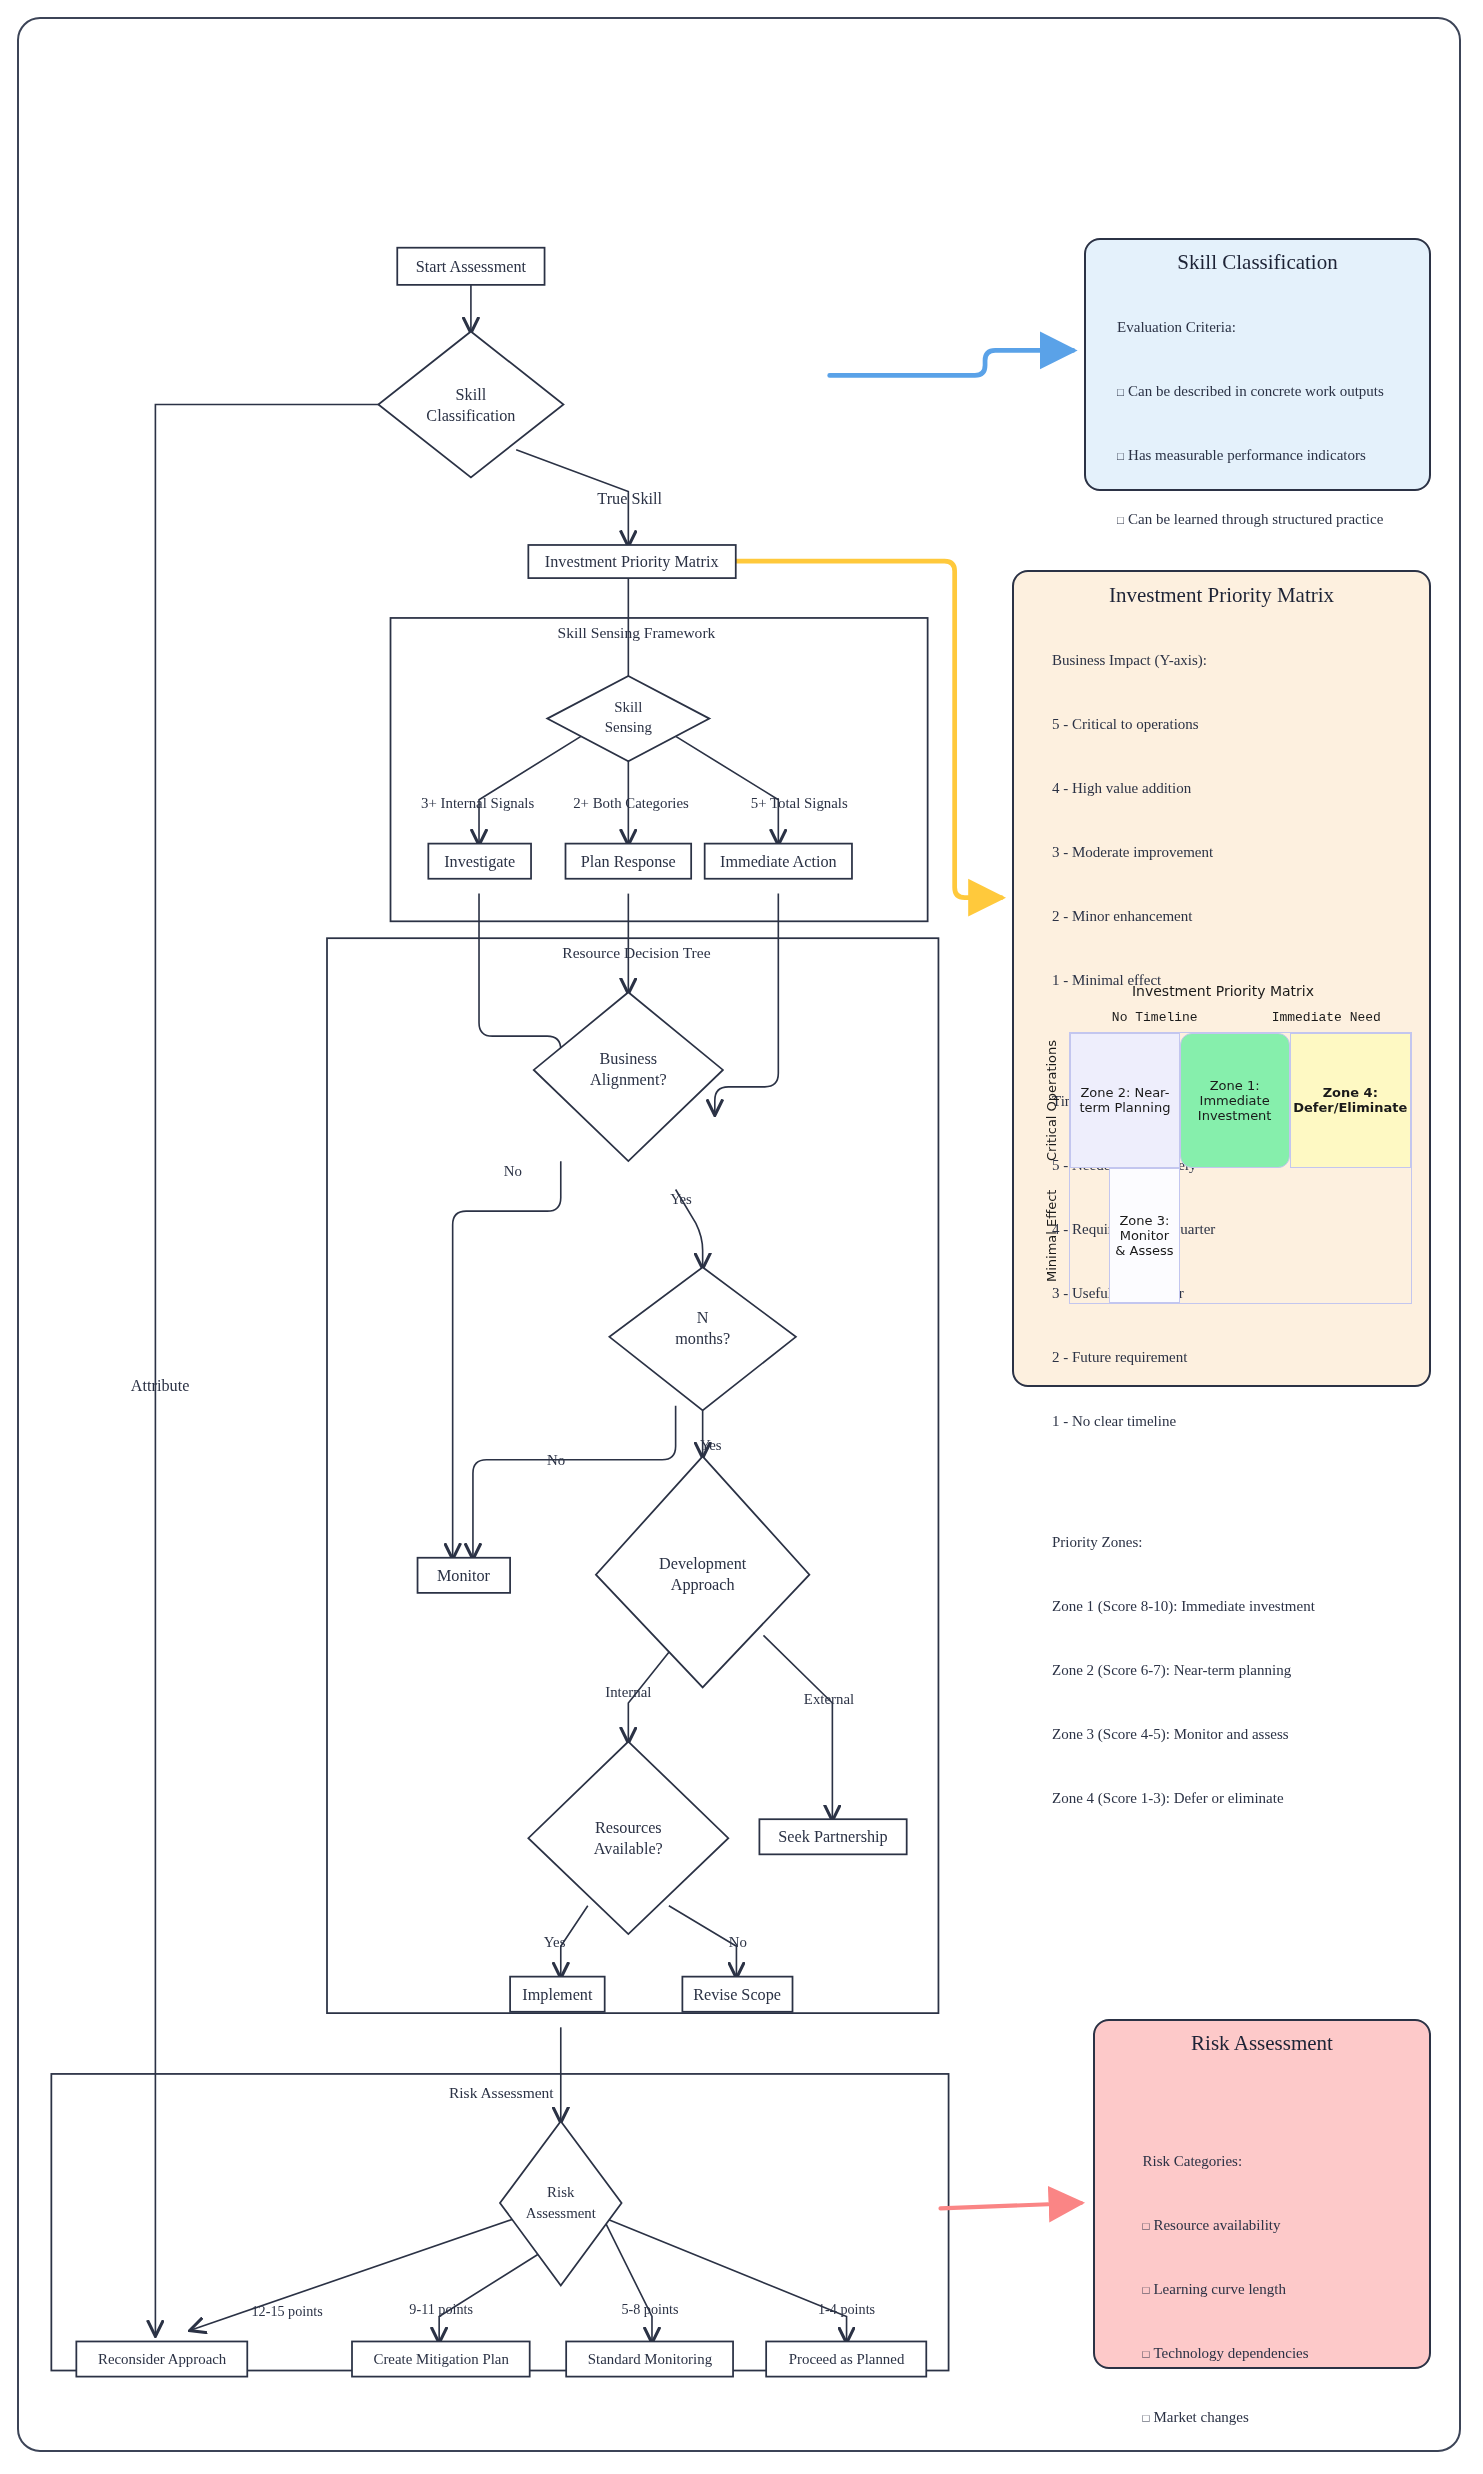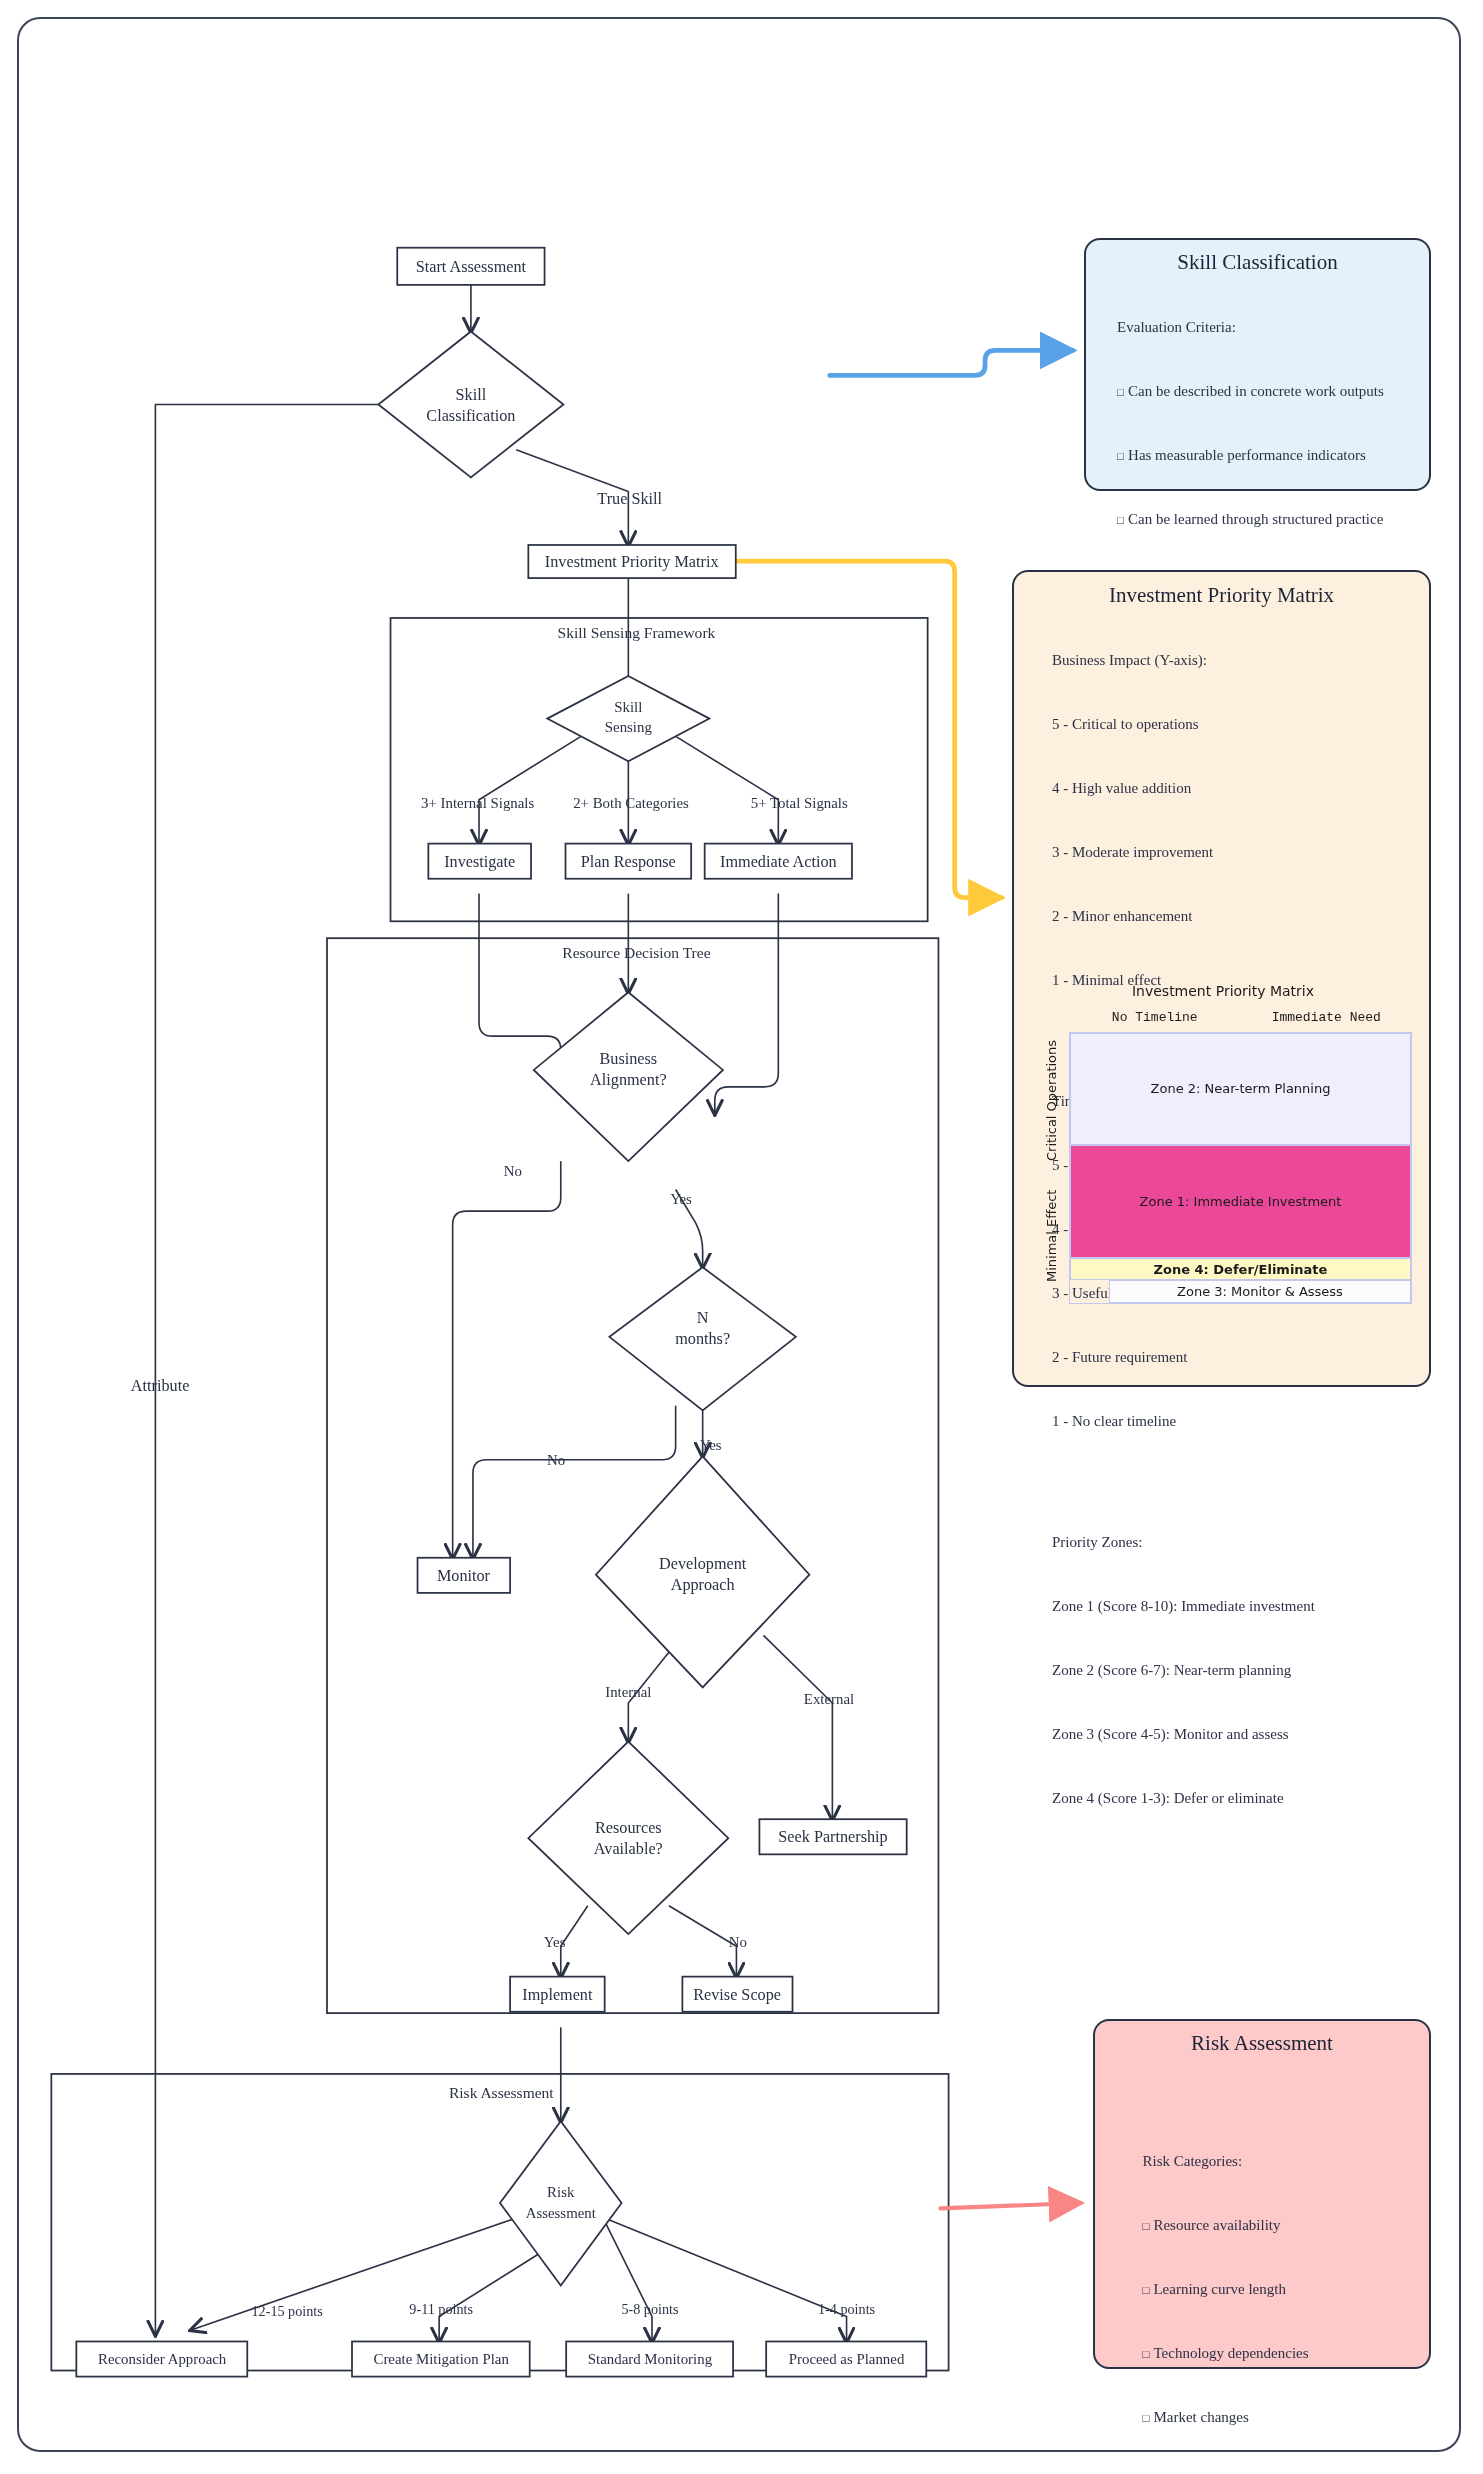--- a/index.html
+++ b/index.html
@@ -68,31 +68,31 @@
     font-size:13px;color:#1a1a1a;
   }
   .matrix-body{display:flex;margin-top:6.8px;height:272px;}
   .matrix-rowlabels{width:35px;display:flex;flex-direction:column;}
   .matrix-rowlabels div{
     flex:1;display:flex;align-items:center;justify-content:center;
     font-family:"DejaVu Sans","Liberation Sans",sans-serif;font-size:13px;color:#1a1a1a;
     writing-mode:vertical-rl;transform:rotate(180deg);
   }
   .matrix-grid{
-    flex:1;display:grid;grid-template-columns:1fr;grid-template-rows:1fr 1fr;
+    flex:1;display:grid;grid-template-columns:1fr 1fr 1fr;grid-template-rows:1fr 1fr;
     border:1px solid #c3c6ef;box-sizing:border-box;
   }
   .matrix-cell{
     display:flex;align-items:center;justify-content:center;
     border:1px solid #c3c6ef;box-sizing:border-box;
     font-family:"DejaVu Sans","Liberation Sans",sans-serif;font-size:13px;color:#1a1a1a;
     text-align:center;padding:2.7px;
   }
   .mc-z2{background:#eeeefc;}
-  .mc-z1{background:#ec4899;}
+  .mc-z1{background:#86efac;border-radius:12px;}
   .mc-z4{background:#fef9c3;font-weight:bold;}
   .mc-z3{background:#fcfcff;margin-left:39px;}
 </style>
 </head>
 <body>
 
 <div id="root">
 
   <div class="outer-frame"></div>
 

